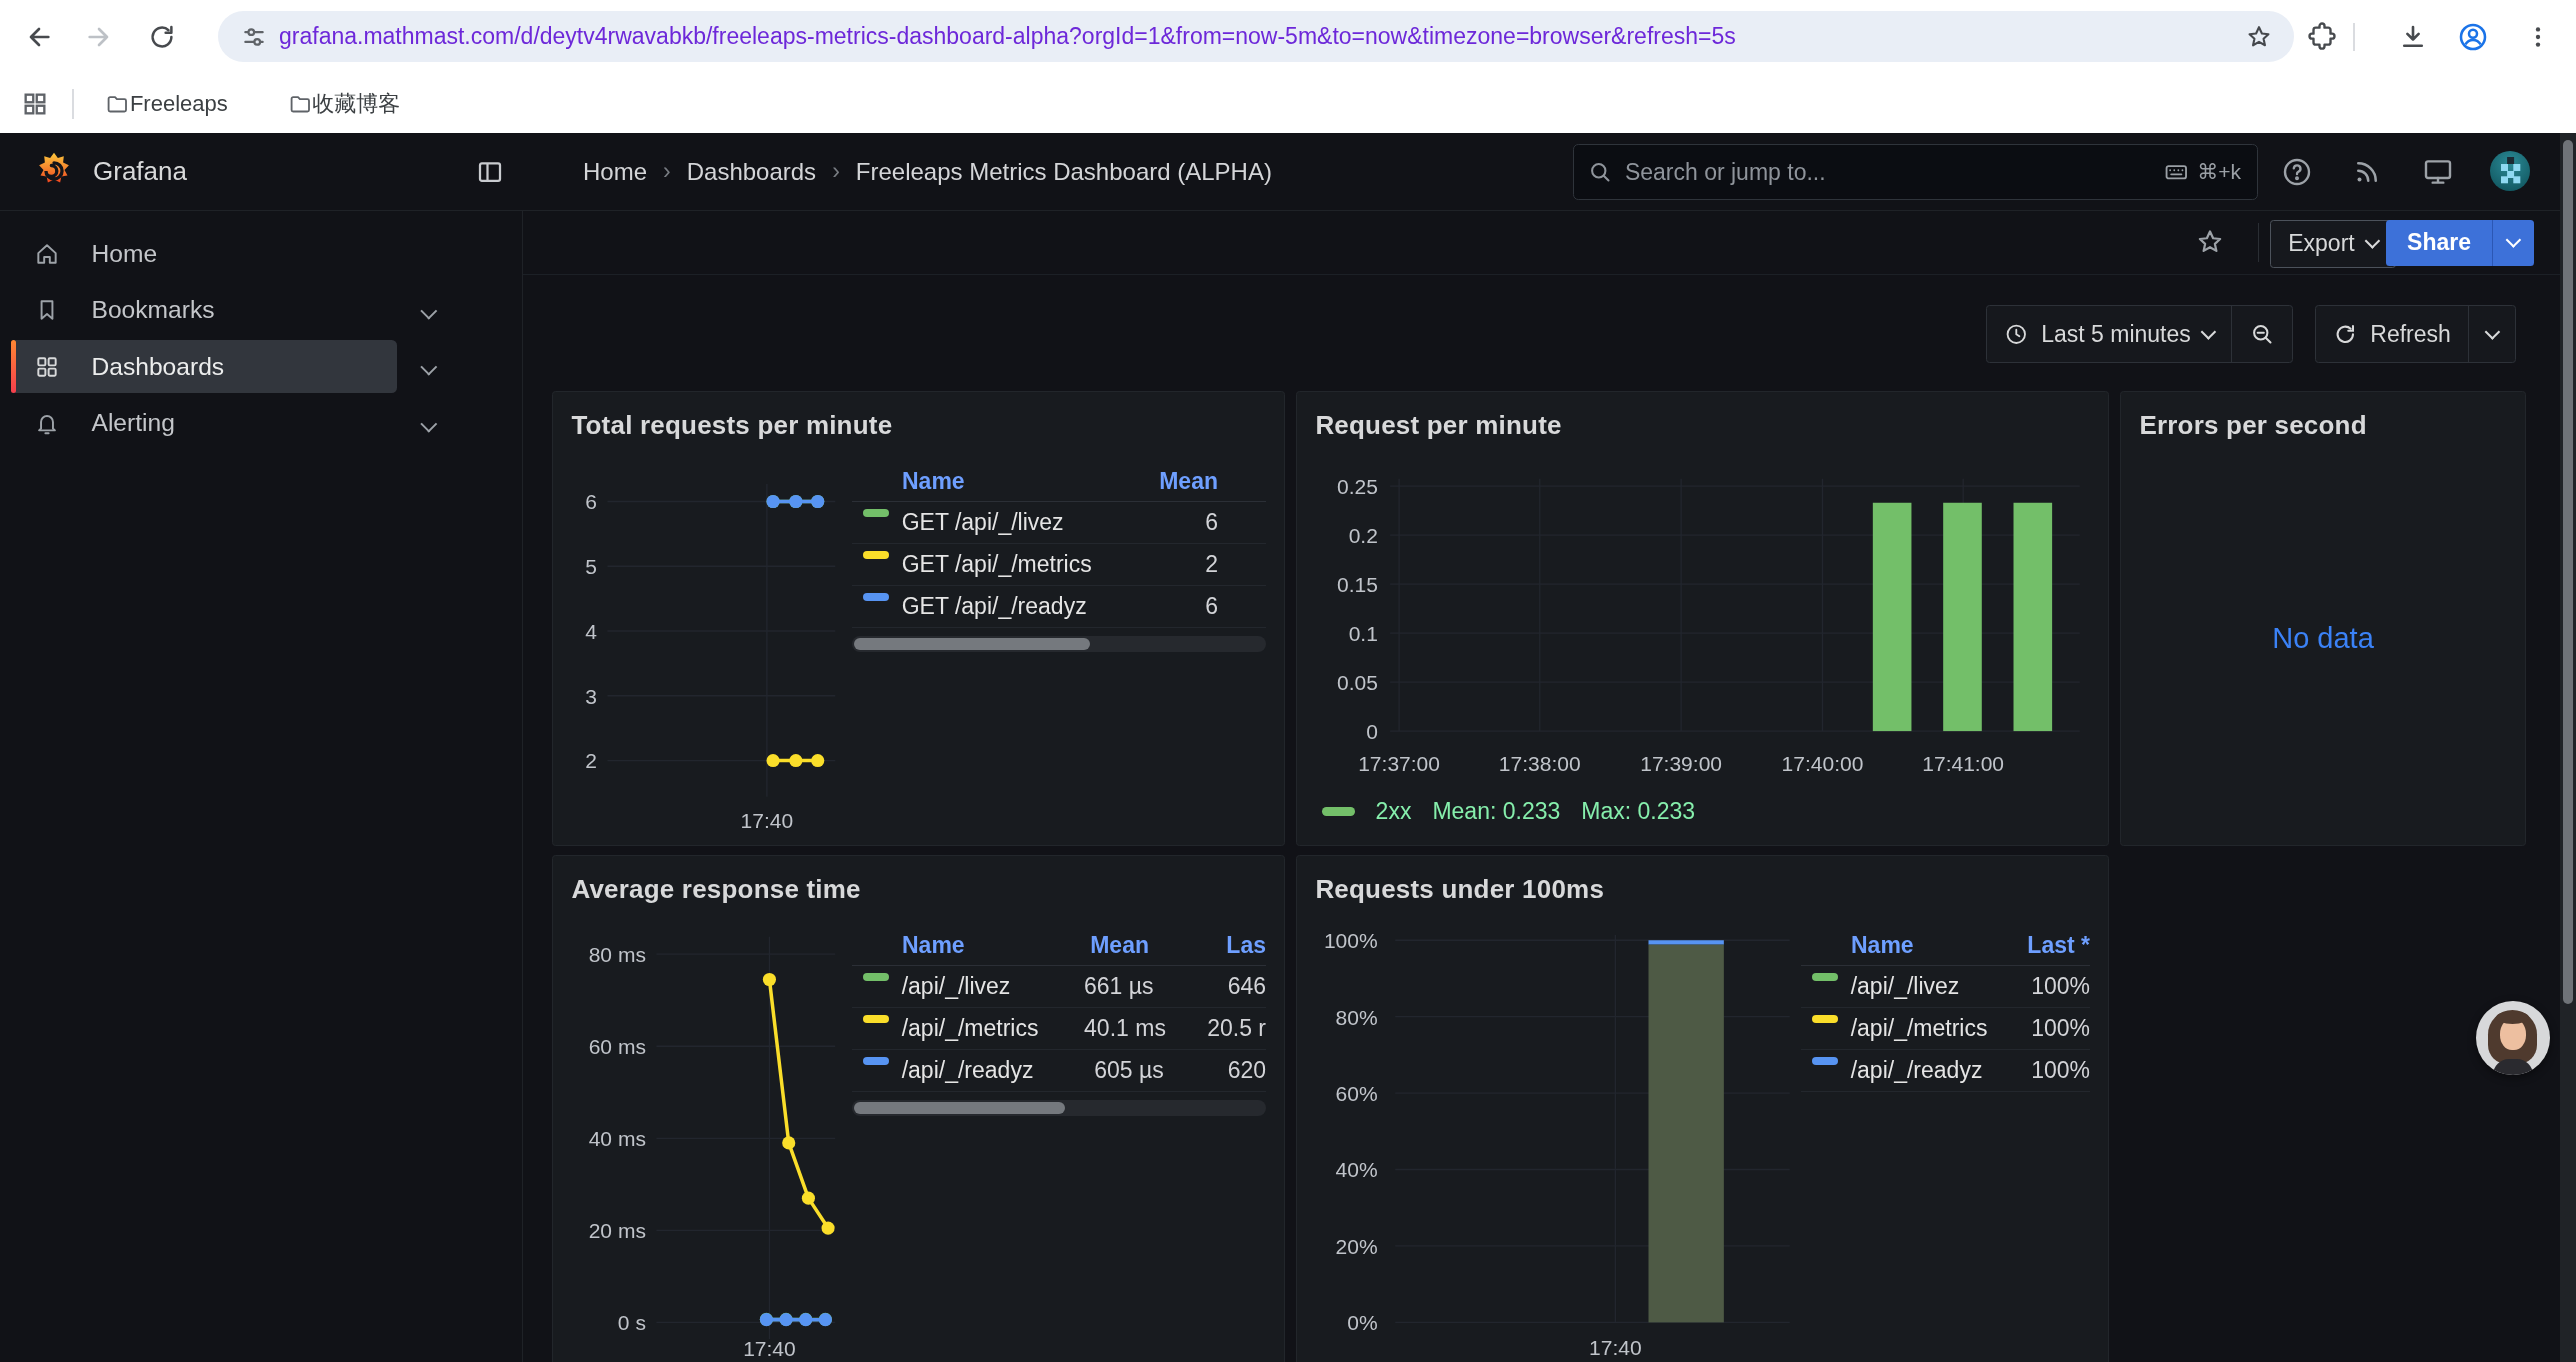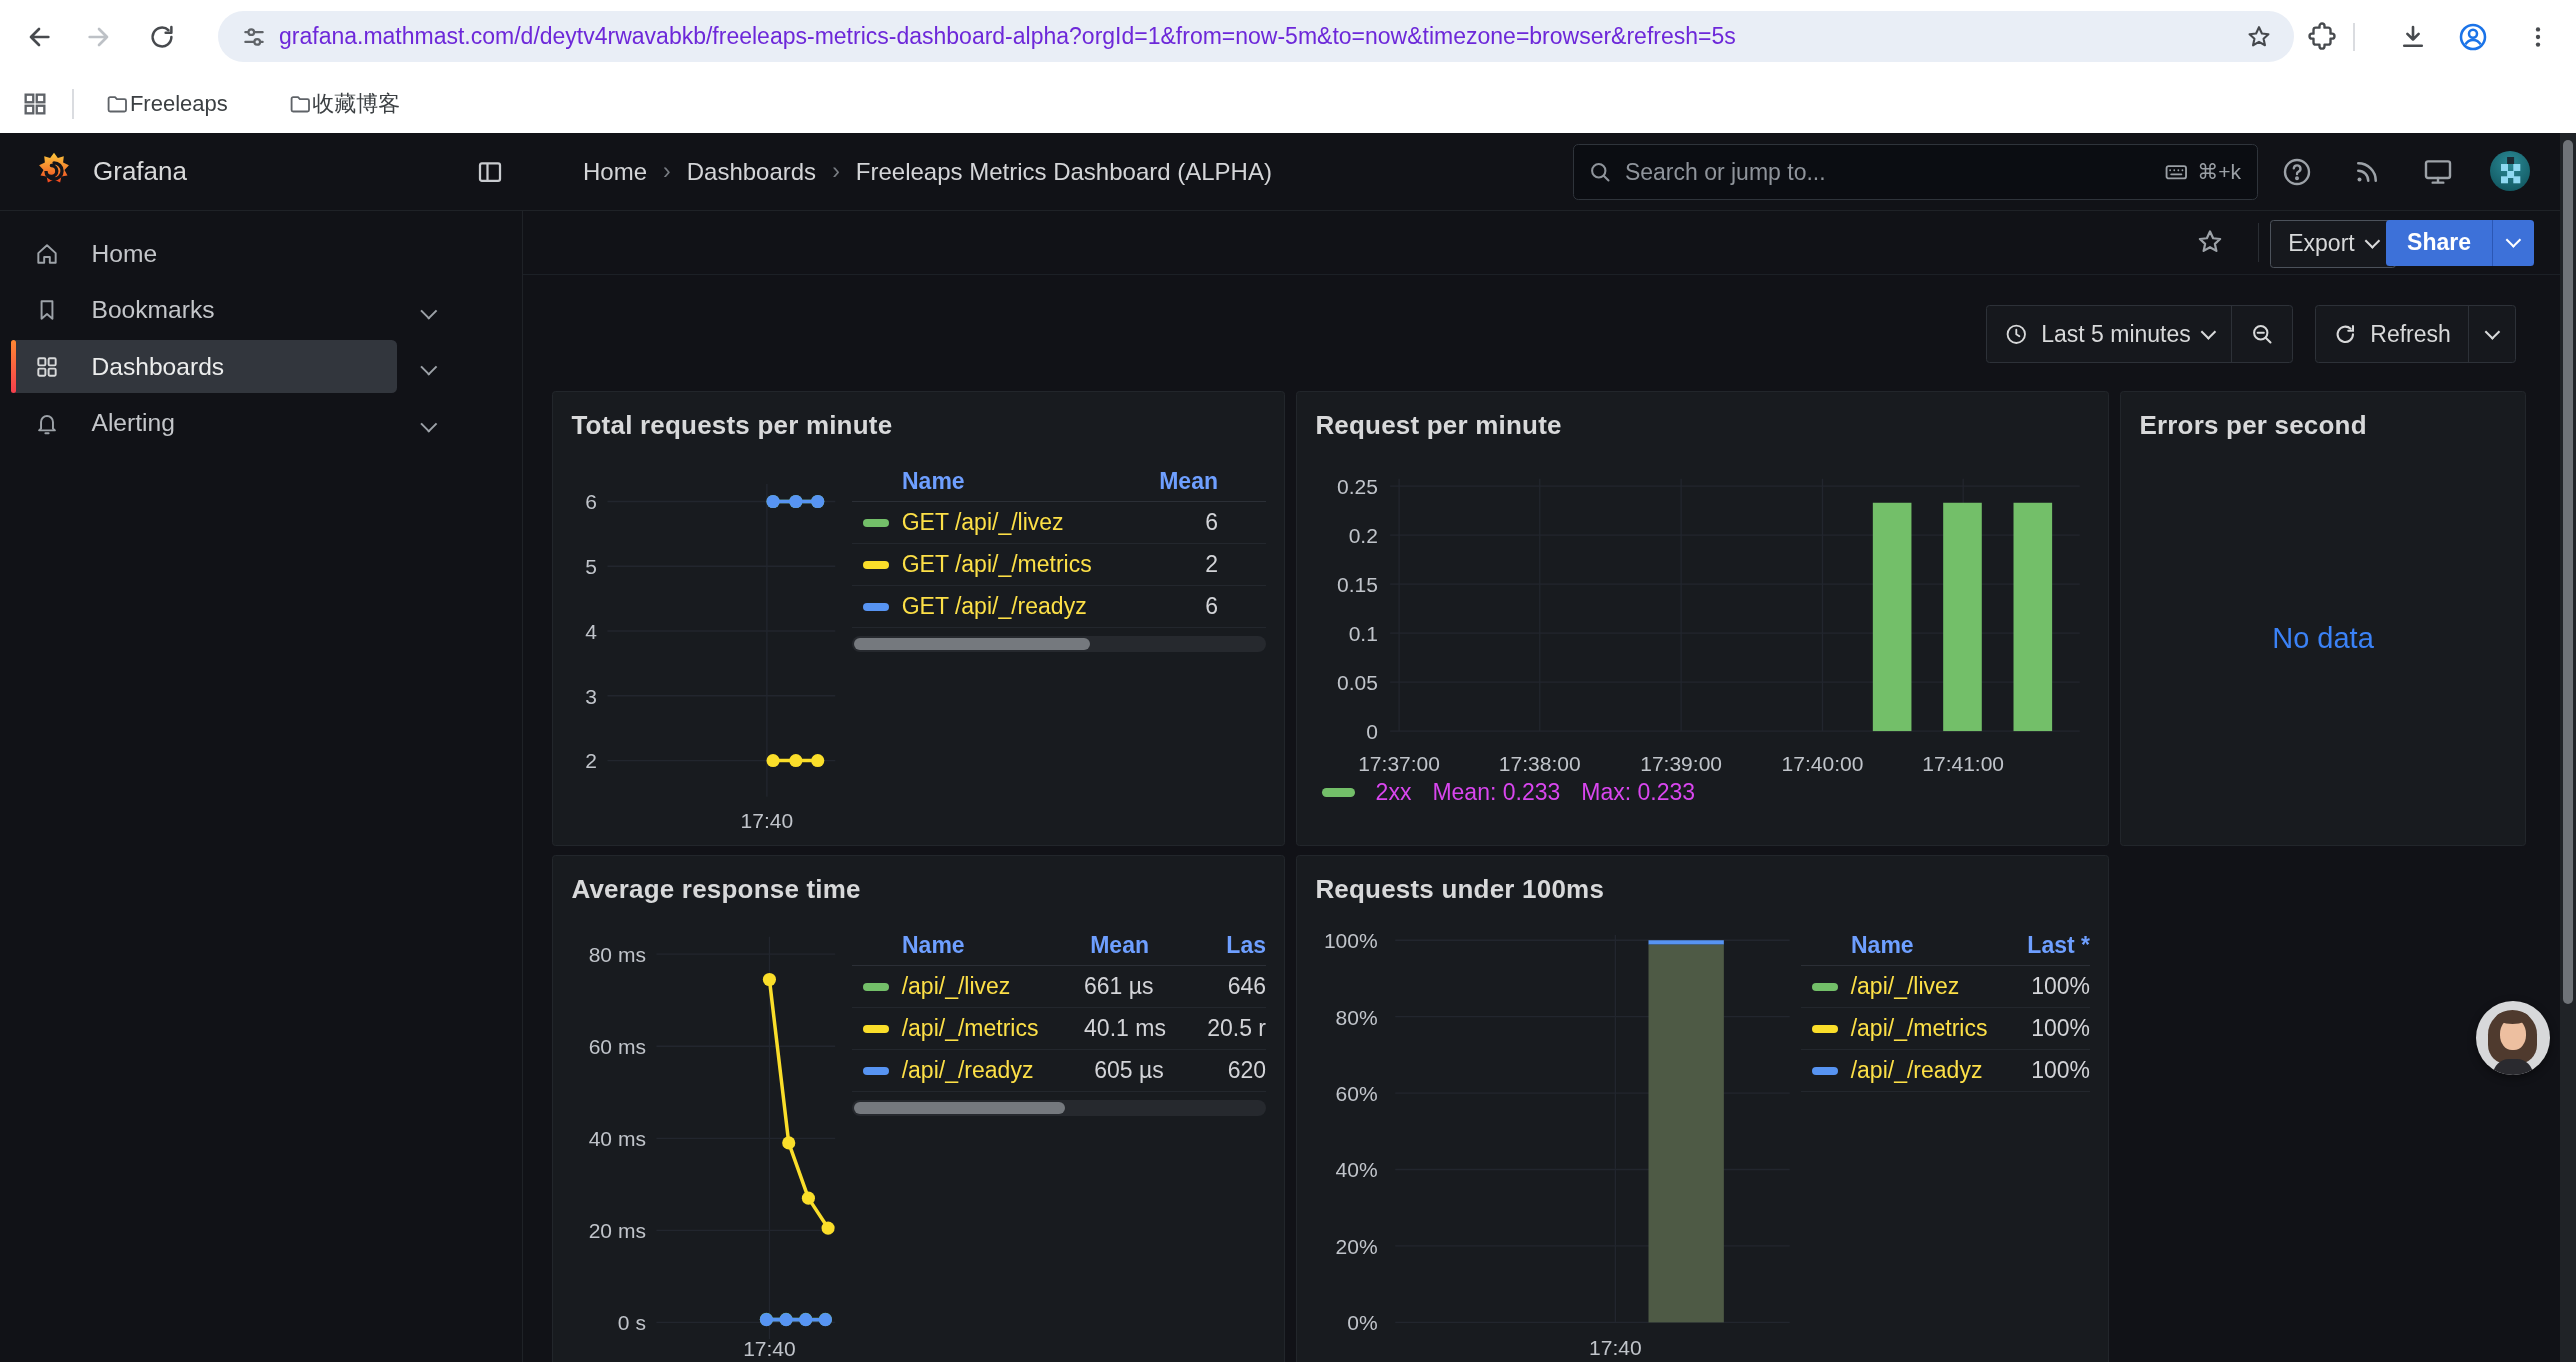--- a/index.html
+++ b/index.html
@@ -71,27 +71,27 @@
   .panel{position:absolute;background:#181b1f;border:0.9px solid #22262b;border-radius:3.5px}
   .p-title{position:absolute;left:18.4px;top:17.5px;font-size:26px;font-weight:700;color:#d8d9da;letter-spacing:0.2px}
   .chart-host{position:absolute;inset:0}
   .nodata{position:absolute;left:0;right:0;top:230px;text-align:center;font-size:29px;color:#3b82f6}
 
   .legend{position:absolute;font-size:23px}
   .lg-head{display:flex;align-items:center;height:39px;border-bottom:1.8px solid #2b2f36}
   .lg-hname{flex:1;padding-left:50px;color:#6e9fff;font-weight:700}
   .lg-hval{text-align:right;color:#6e9fff;font-weight:700}
   .lg-row{display:flex;align-items:center;height:41px;border-bottom:1.3px solid #23272d}
-  .lg-name{flex:1;display:flex;align-items:center;gap:12.3px;padding-left:11.4px;color:#fde047;white-space:nowrap}
+  .lg-name{flex:1;display:flex;gap:12.3px;padding-left:11.4px;color:#e5e5e5;white-space:nowrap}
   .lg-pill{width:26px;height:8px;border-radius:4.4px;flex:0 0 auto}
   .lg-val{text-align:right;color:#d3d4d8}
   .lg-scroll{position:relative;height:16px;margin-top:8px;background:#26292e;border-radius:8px}
   .lg-thumb{position:absolute;left:1.8px;top:1.8px;height:12.3px;background:#75797e;border-radius:6.1px}
 
-  #p2-legend{position:absolute;left:24.6px;bottom:39px;display:flex;align-items:center;gap:21px;font-size:23px;color:#d946ef}
+  #p2-legend{position:absolute;left:24.6px;bottom:20px;display:flex;align-items:center;gap:21px;font-size:23px;color:#86efac}
   #p2-legend .lg-pill{width:33px;height:8.8px}
 
   
   #pg-scroll{position:absolute;right:0;top:133px;bottom:0;width:16px;background:#202327}
   #pg-thumb{position:absolute;left:2.6px;top:7px;width:10.5px;height:864px;border-radius:5.3px;background:#6f7378}
   #fab{position:absolute;left:2476px;top:1001px;width:74px;height:74px;border-radius:50%;background:#d7d8da;overflow:hidden;box-shadow:0 2.6px 8.8px rgba(0,0,0,.45)}
   #fab .hair{position:absolute;left:12.3px;top:8.8px;width:49px;height:54px;background:#4f3a2e;border-radius:24.6px 24.6px 19px 19px}
   #fab .face{position:absolute;left:24px;top:16.7px;width:26px;height:32px;background:#edbfa0;border-radius:50% 50% 46% 46%}
   #fab .fringe{position:absolute;left:20px;top:9.6px;width:33px;height:13px;background:#4f3a2e;border-radius:50%}
   #fab .body{position:absolute;left:16.7px;bottom:0;width:40px;height:16px;background:#2a2a2f;border-radius:17.5px 17.5px 0 0}

